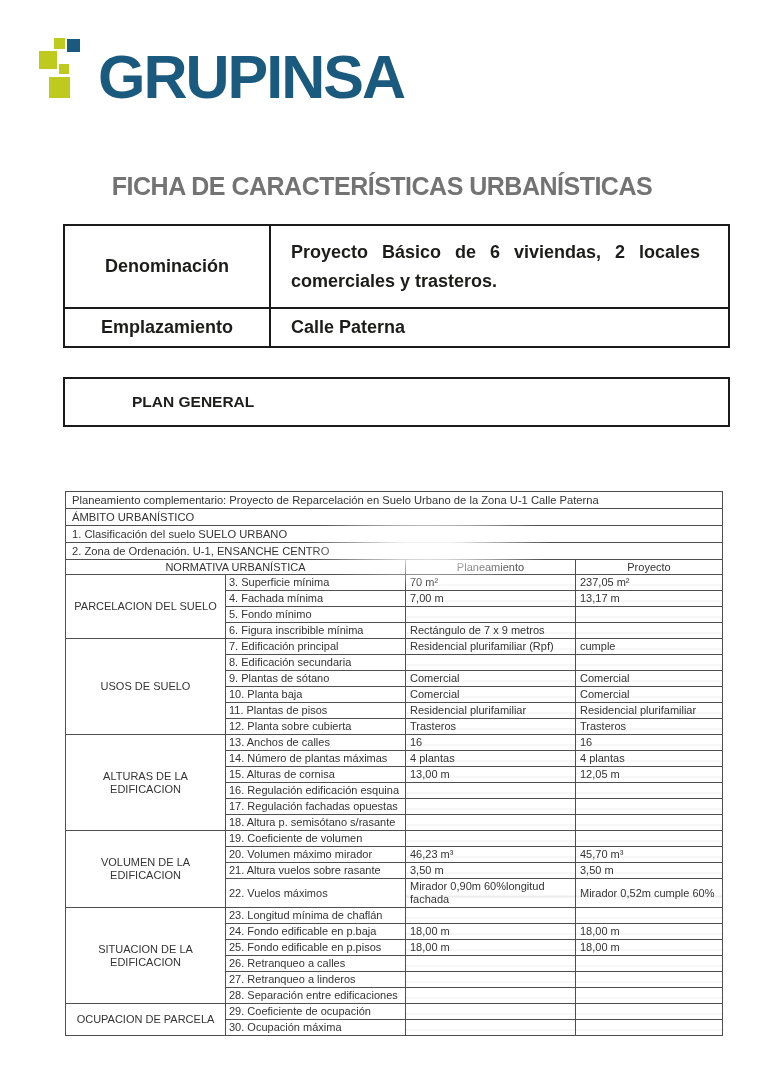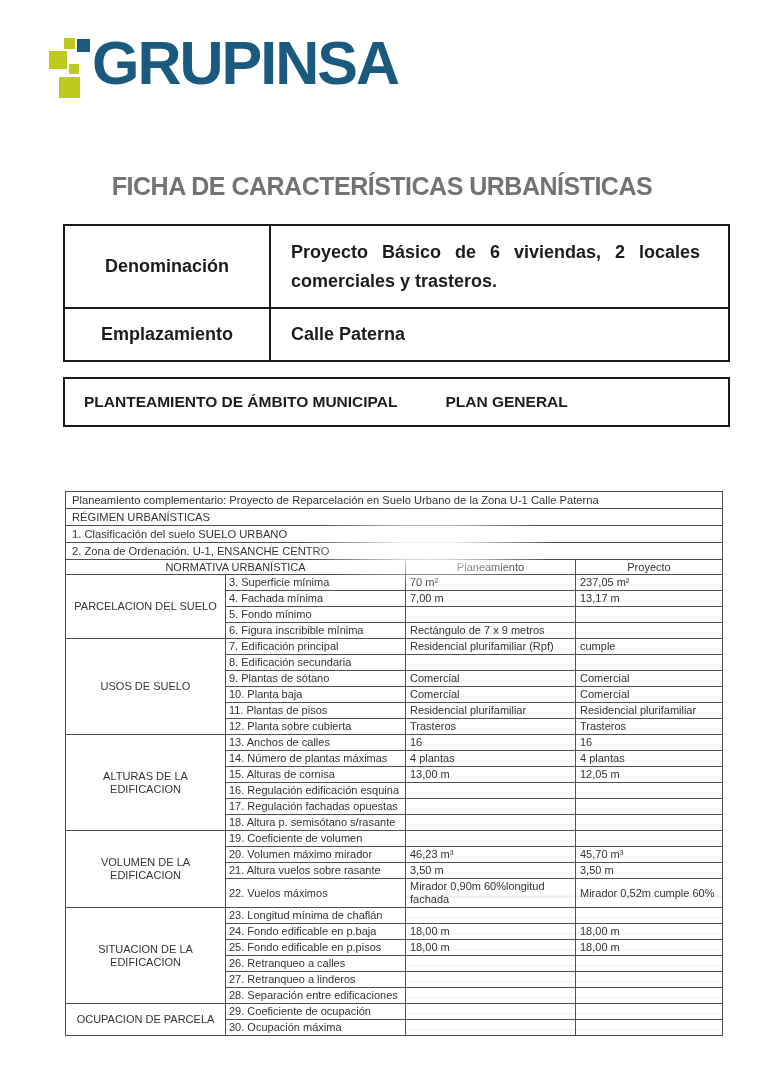--- a/index.html
+++ b/index.html
@@ -6,21 +6,21 @@
   html, body { background: #ffffff; }
   body {
     width: 764px; height: 1080px;
     position: relative;
     font-family: "Liberation Sans", sans-serif;
     color: #1c1c1a;
     overflow: hidden;
   }
 
   
-  .logo { position: absolute; left: 46px; top: 34px; display: flex; align-items: flex-start; }
+  .logo { position: absolute; left: 36px; top: 34px; display: flex; align-items: center; gap: 16px; }
   .logo-mark { position: relative; width: 46px; height: 86px; flex: 0 0 46px; }
   .px { position: absolute; }
   .px-1 { left: 18px; top: 4px;  width: 11px; height: 11px; background: #bfca1f; }
   .px-2 { left: 31px; top: 5px;  width: 13px; height: 13px; background: #1a5a7e; }
   .px-3 { left: 3px;  top: 17px; width: 18px; height: 18px; background: #bfca1f; }
   .px-4 { left: 23px; top: 30px; width: 10px; height: 10px; background: #bfca1f; }
   .px-5 { left: 13px; top: 43px; width: 21px; height: 21px; background: #bfca1f; }
   .logo-text { display: flex; flex-direction: column; }
   .brand {
     font-size: 61px; font-weight: bold; color: #1a5a7e;
@@ -40,21 +40,21 @@
 
   
   .info-table {
     position: absolute; left: 63px; top: 224px; width: 667px;
     border-collapse: collapse; table-layout: fixed;
   }
   .info-table td { border: 2.5px solid #1a1a1a; font-weight: bold; font-size: 18px; }
   .info-table .lbl { width: 206px; text-align: center; border-radius: 21px; }
   .info-table .val { padding: 0 28px 0 20px; }
   .info-row-1 { height: 83px; }
-  .info-row-2 { height: 53px; }
+  .info-row-2 { height: 39px; }
   .just { text-align: justify; line-height: 1.6; }
 
   
   .plan-banner {
     position: absolute; left: 63px; top: 377px; width: 667px; height: 50px;
     border: 2.5px solid #1a1a1a; display: flex; align-items: center;
     padding-left: 19px; font-weight: bold; font-size: 15.5px; color: #1d1d1b;
   }
   .plan-banner .gap { width: 48px; }
 
@@ -113,39 +113,38 @@
     </td>
   </tr>
   <tr class="info-row-2">
     <td class="lbl">Emplazamiento</td>
     <td class="val">Calle Paterna</td>
   </tr>
 </tbody>
   </table>
 
 <div class="plan-banner">
-  <span>PLANTEAMIENTO DE ÁMBITO MUNICIPAL</span>
   <span class="gap"></span>
   <span>PLAN GENERAL</span>
 </div>
 
 <div class="scan-region">
   <table class="urban-table">
     <colgroup>
       <col style="width:160px">
         <col style="width:180px">
         <col style="width:170px">
         <col style="width:147px">
     </colgroup>
     <tbody>
         <tr>
           <td class="pre" colspan="4">Planeamiento complementario: Proyecto de Reparcelación en Suelo Urbano de la Zona U-1 Calle Paterna</td>
         </tr>
         <tr>
-          <td class="pre" colspan="4">RÉGIMEN URBANÍSTICAS</td>
+          <td class="pre" colspan="4">ÁMBITO URBANÍSTICO</td>
         </tr>
         <tr>
           <td class="pre" colspan="4">1. Clasificación del suelo SUELO URBANO</td>
         </tr>
         <tr>
           <td class="pre" colspan="4">2. Zona de Ordenación. U-1, ENSANCHE CENTRO</td>
         </tr>
         <tr>
           <td class="hdr" colspan="2">NORMATIVA URBANÍSTICA</td>
           <td class="hdr">Planeamiento</td>

